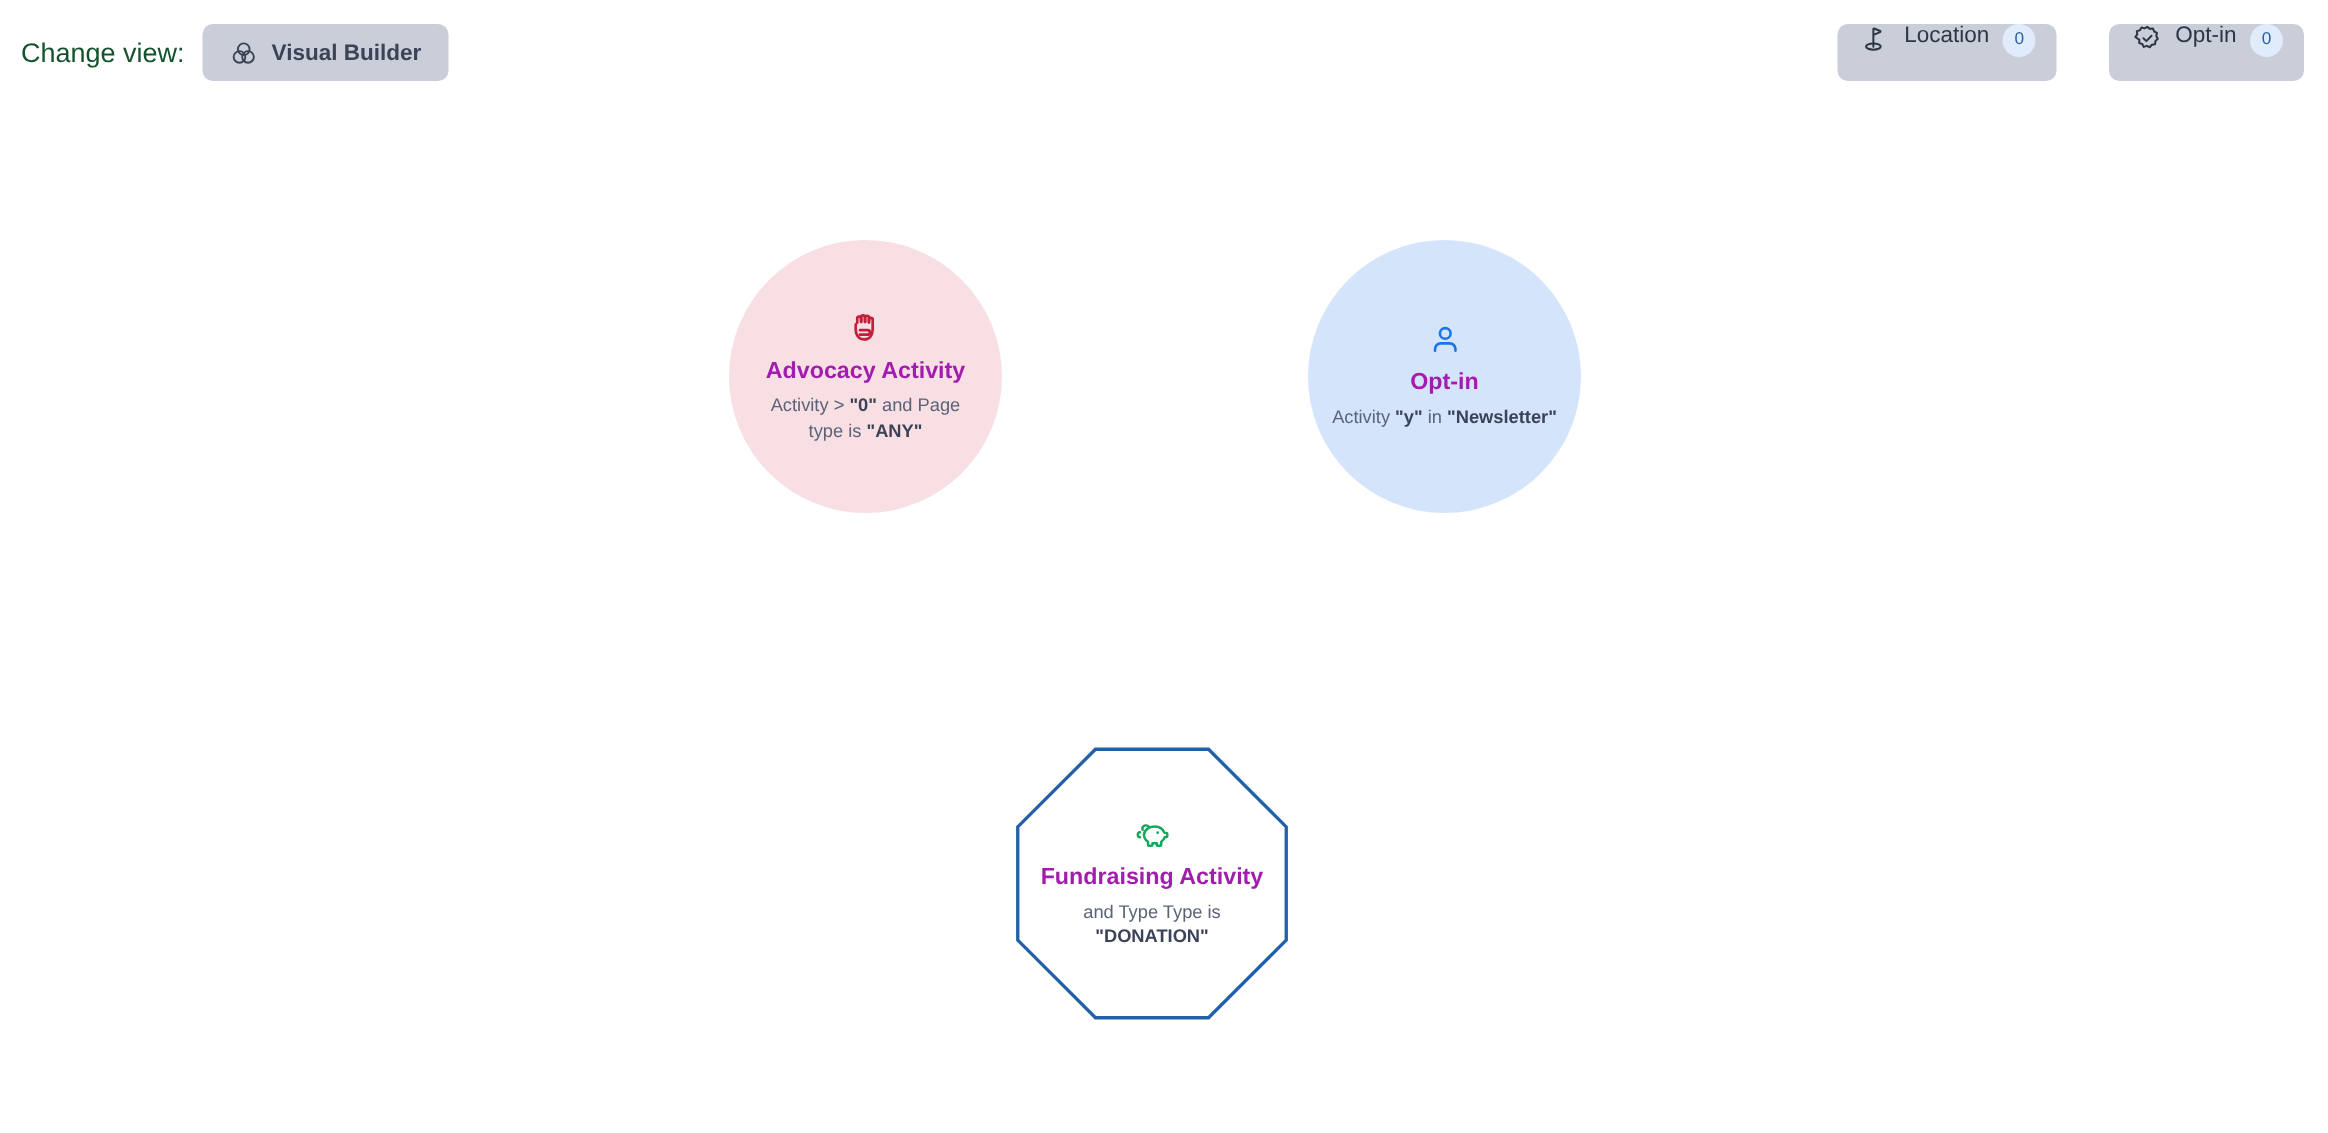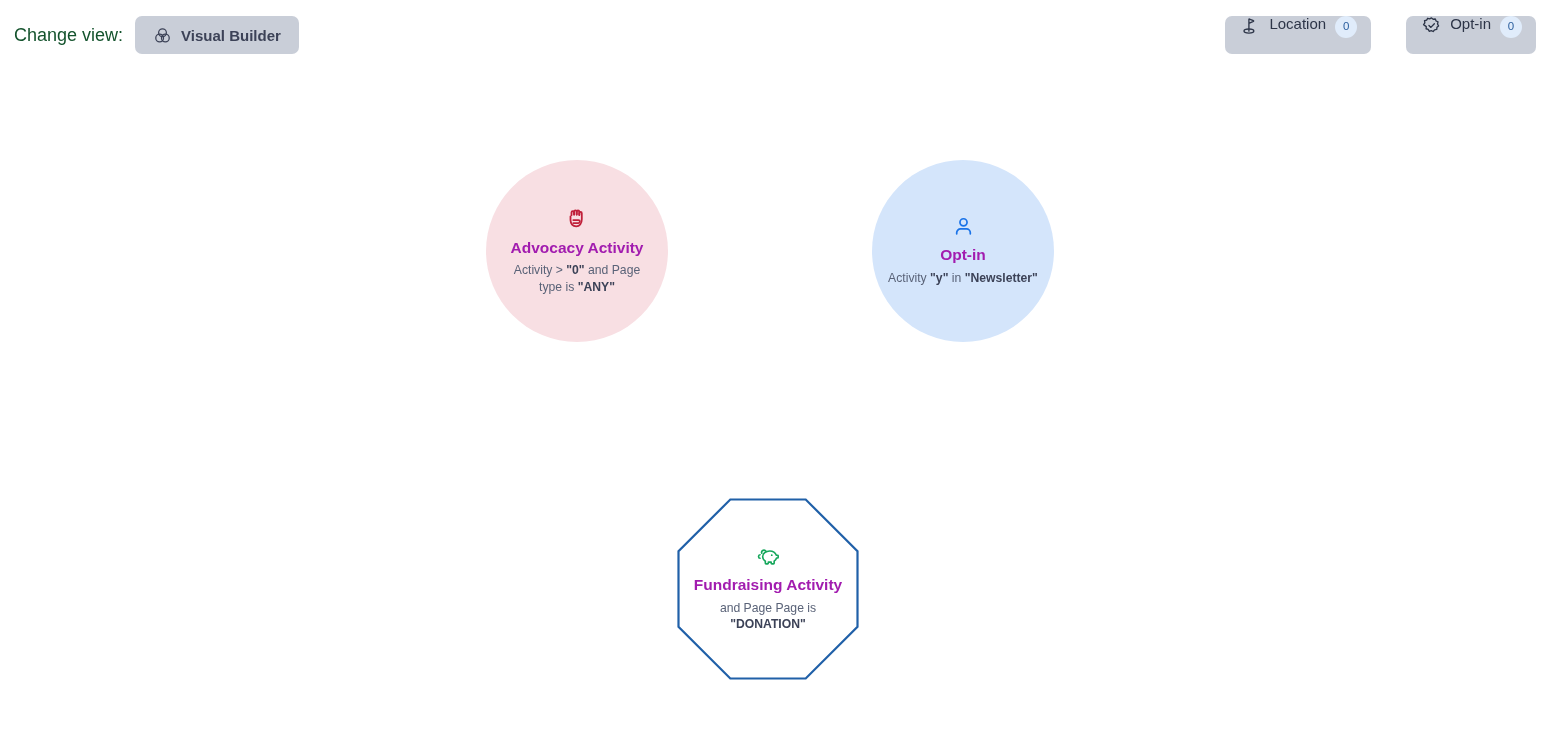--- a/index.html
+++ b/index.html
@@ -274,18 +274,18 @@
     <span class="node-icon">
       <svg width="23" height="23" viewBox="0 0 24 24" fill="none" stroke="#16a75c" stroke-width="1.7" stroke-linecap="round" stroke-linejoin="round">
         <path d="M3.2 10.2c-.9 0-1.6.8-1.6 1.8s.7 1.8 1.6 1.8"></path>
         <path d="M9.2 6.4c-.8-.8-2.5-1.2-3.6-.4-.9.7-.9 1.9-.6 2.6"></path>
         <path d="M13.3 6.2c-4.1 0-7.4 2.7-7.4 6 0 1.9 1.1 3.6 2.8 4.7v2.1a.7.7 0 0 0 .7.7h1.7a.7.7 0 0 0 .7-.7v-1.1h3v1.1a.7.7 0 0 0 .7.7h1.7a.7.7 0 0 0 .7-.7v-2.2c1.2-.8 2.1-1.9 2.5-3.2h1.1a.6.6 0 0 0 .6-.6v-1.7a.6.6 0 0 0-.6-.6h-1.3c-1-2.7-3.6-4.5-6.9-4.5z"></path>
         <circle cx="15.4" cy="10.6" r=".95" fill="#16a75c" stroke="none"></circle>
       </svg>
     </span>
     <div class="node-title">Fundraising Activity</div>
     <div class="node-desc">
-      <span>and Page Page is</span>
+      <span>and Type Type is</span>
       <b>"DONATION"</b>
     </div>
   </div>
 
 </div>
 
 </body></html>

